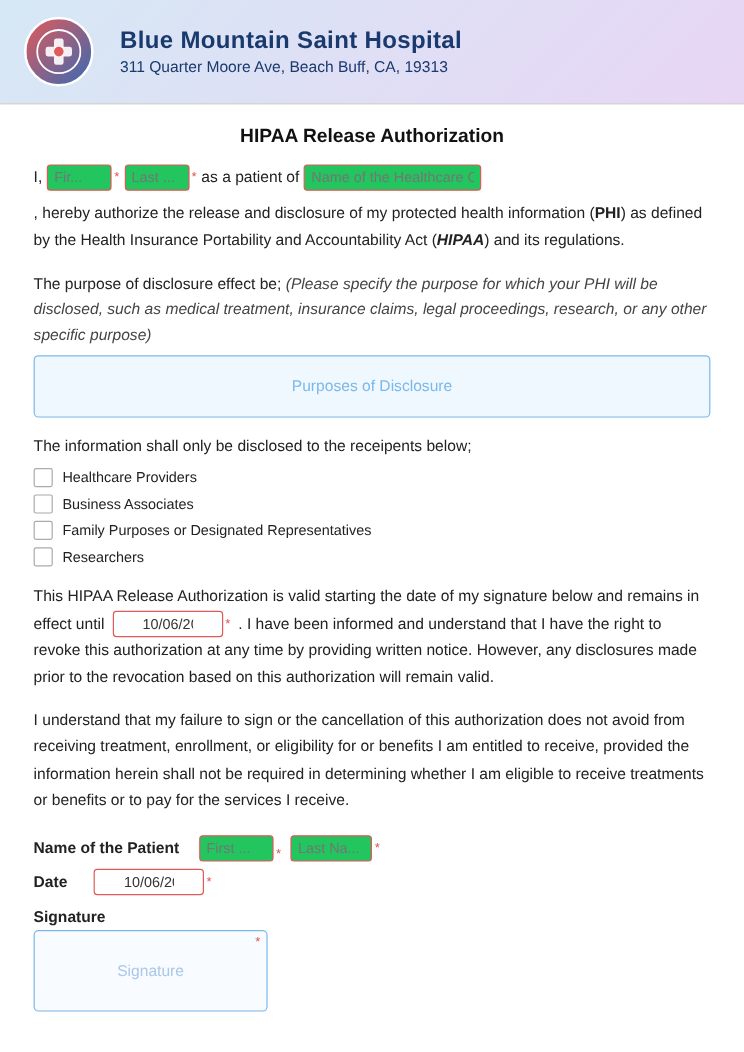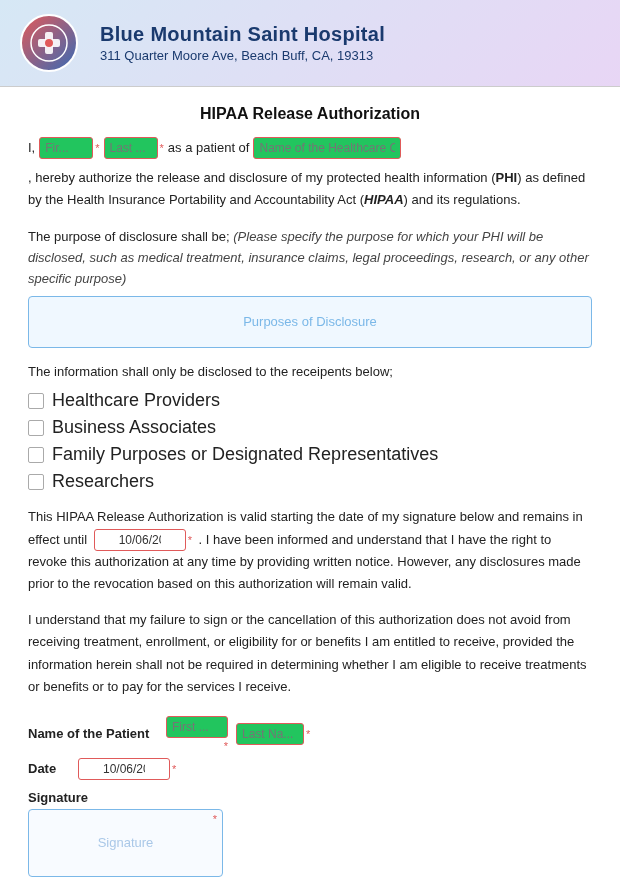--- a/index.html
+++ b/index.html
@@ -134,21 +134,21 @@
     }
     .checkbox-box {
       width: 16px;
       height: 16px;
       border: 1.5px solid #aaa;
       border-radius: 2px;
       background: white;
       flex-shrink: 0;
     }
     .checkbox-label {
-      font-size: 18px;
+      font-size: 12px;
       color: #222;
     }
     .validity-section {
       margin-bottom: 14px;
     }
     .validity-text {
       font-size: 13px;
       color: #222;
       line-height: 1.7;
     }
@@ -260,21 +260,21 @@
       <span style="display:inline-flex;align-items:center;gap:2px;">
         <input class="inline-input wide" type="text" style="width: 148px;" placeholder="Name of the Healthcare Org...">
       </span>
     </div>
     <div class="intro-paragraph">
       , hereby authorize the release and disclosure of my protected health information (<strong>PHI</strong>) as defined by the Health Insurance Portability and Accountability Act (<strong><em>HIPAA</em></strong>) and its regulations.
     </div>
 
     <div class="purpose-section">
       <div class="purpose-label">
-        <span>The purpose of disclosure shall be;</span>
+        <span>The purpose of disclosure effect be;</span>
         <em>(Please specify the purpose for which your PHI will be disclosed, such as medical treatment, insurance claims, legal proceedings, research, or any other specific purpose)</em>
       </div>
       <div class="purpose-textarea">
         <span>Purposes of Disclosure</span>
       </div>
     </div>
 
     <div class="recipients-section">
       <div class="recipients-label">The information shall only be disclosed to the receipents below;</div>
       <div class="checkbox-item">
@@ -306,21 +306,21 @@
       </span>
     </div>
 
     <div class="understanding-section">
       <p class="understanding-text">I understand that my failure to sign or the cancellation of this authorization does not avoid from receiving treatment, enrollment, or eligibility for or benefits I am entitled to receive, provided the information herein shall not be required in determining whether I am eligible to receive treatments or benefits or to pay for the services I receive.</p>
     </div>
 
     <div class="patient-info-section">
       <div class="field-row">
         <span class="field-label">Name of the Patient</span>
-        <span style="display:inline-flex;align-items:flex-end;gap:2px;flex-direction:column;">
+        <span style="display:inline-flex;align-items:flex-end;gap:2px;">
           <input class="inline-input" type="text" style="width: 62px;" placeholder="First ...">
           <span class="required-star">*</span>
         </span>
         <span style="display:inline-flex;align-items:center;gap:2px;">
           <input class="inline-input" type="text" style="width: 68px;" placeholder="Last Na...">
           <span class="required-star">*</span>
         </span>
       </div>
       <div class="field-row">
         <span class="field-label-date">Date</span>

